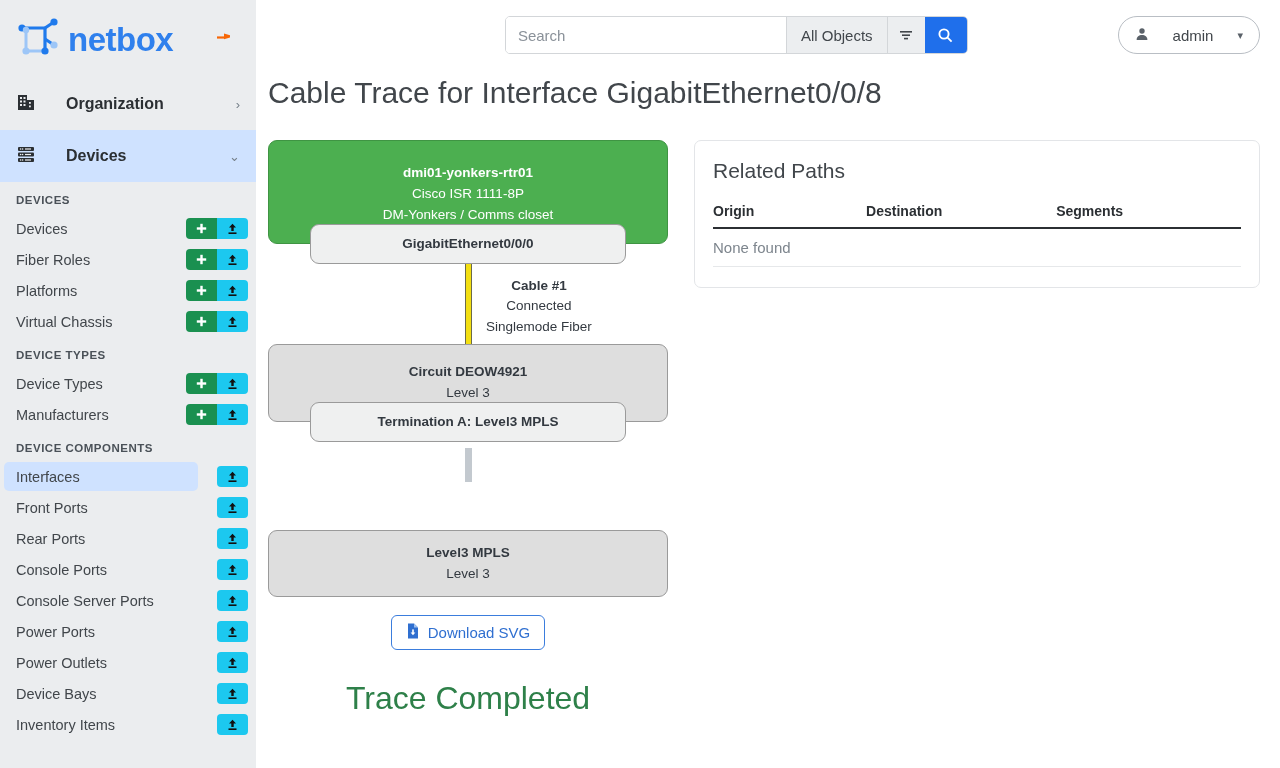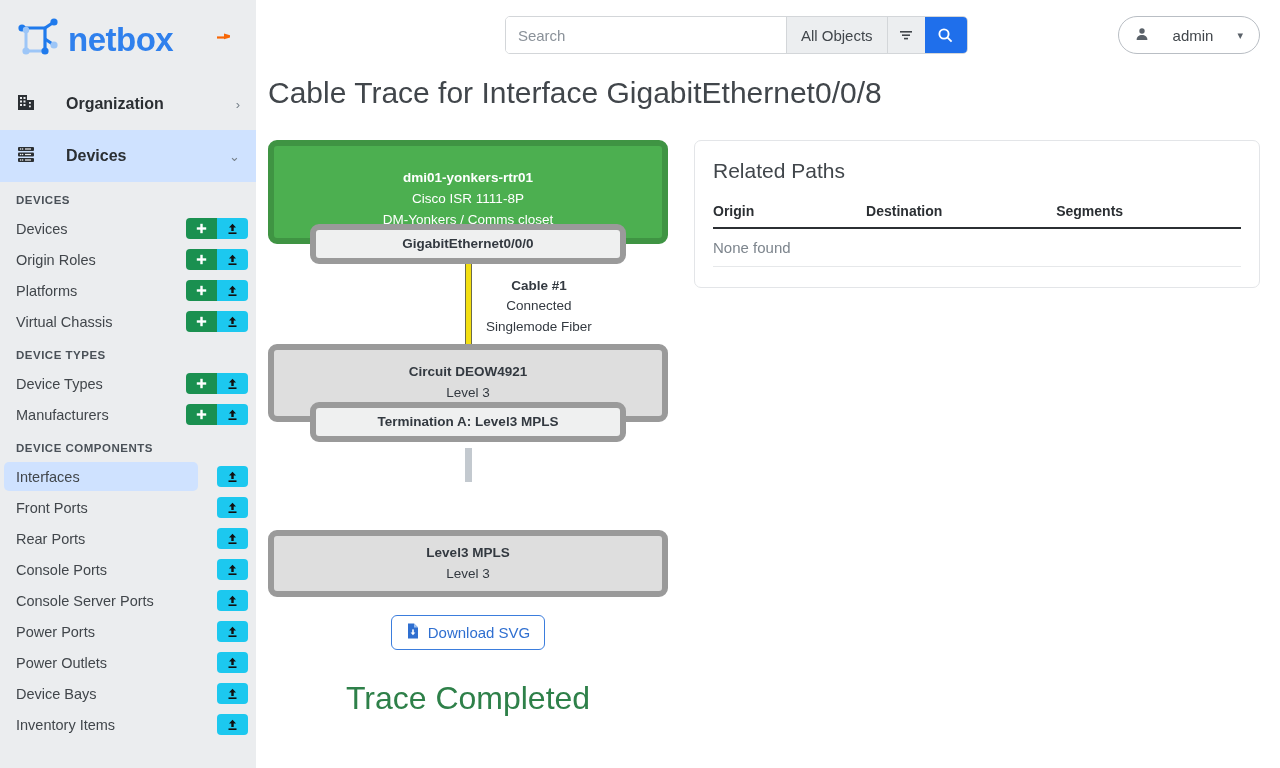--- a/index.html
+++ b/index.html
@@ -99,21 +99,21 @@
 
   .page-title {
     font-size: 30px; font-weight: 400; color: #41464b;
     padding: 6px 0 0 12px; margin-left: 0;
   }
   #content { display: flex; padding: 30px 20px 0 12px; gap: 26px; }
 
   
   .trace-col { width: 400px; flex: 0 0 400px; position: relative; }
   .tbox {
-    border: 6px solid #404040; border-radius: 9px;
+    border: 1px solid #404040; border-radius: 9px;
     text-align: center; position: relative;
   }
   .tbox .t1 { font-size: 13.5px; font-weight: 700; line-height: 1.55; }
   .tbox .t2 { font-size: 13.5px; font-weight: 400; line-height: 1.55; }
   .box-device {
     background: #4caf50; border-color: #3f9443; color: #fff;
     height: 104px; padding-top: 22px;
   }
   .box-term {
     background: #eff0f0; border-color: #9a9a9a; color: #333940;
@@ -276,21 +276,21 @@
         <span class="badge imp">
             <svg width="11" height="12" viewBox="0 0 11 12" fill="#111">
               <path d="M5.5 0.7 L9 4.4 H6.7 V8 H4.3 V4.4 H2 Z"></path>
               <rect x="1.5" y="9.4" width="8" height="1.6"></rect>
             </svg>
           </span>
       </span>
     </div>
     <div class="nav-item">
         <span class="ihit"></span>
-      <span class="ilabel">Origin Roles</span>
+      <span class="ilabel">Fiber Roles</span>
       <span class="badges">
         <span class="badge add">
             <svg width="11" height="11" viewBox="0 0 11 11" fill="#fff">
               <rect x="4.3" y="0.8" width="2.4" height="9.4"></rect>
               <rect x="0.8" y="4.3" width="9.4" height="2.4"></rect>
             </svg>
           </span>
         <span class="badge imp">
             <svg width="11" height="12" viewBox="0 0 11 12" fill="#111">
               <path d="M5.5 0.7 L9 4.4 H6.7 V8 H4.3 V4.4 H2 Z"></path>

